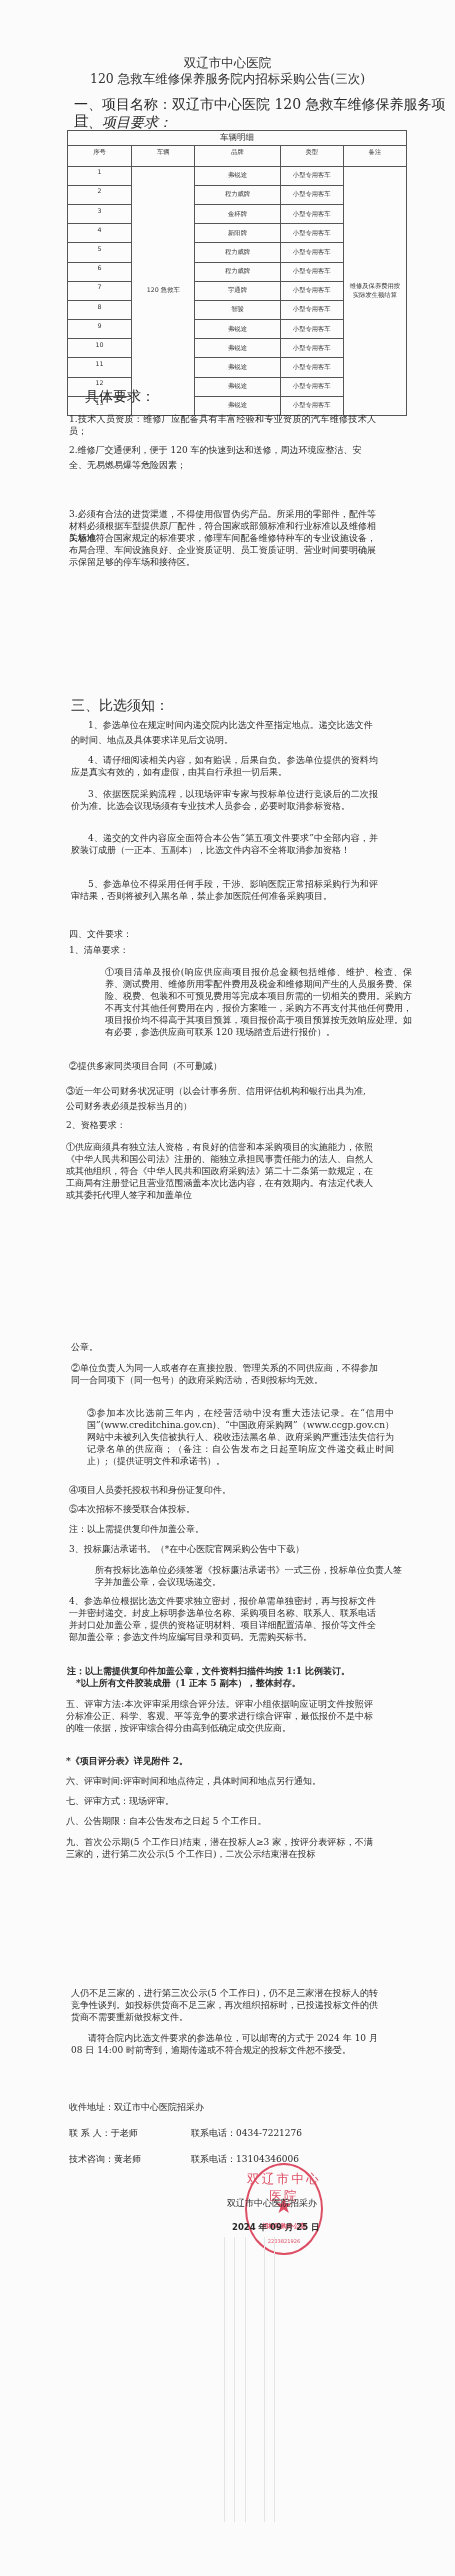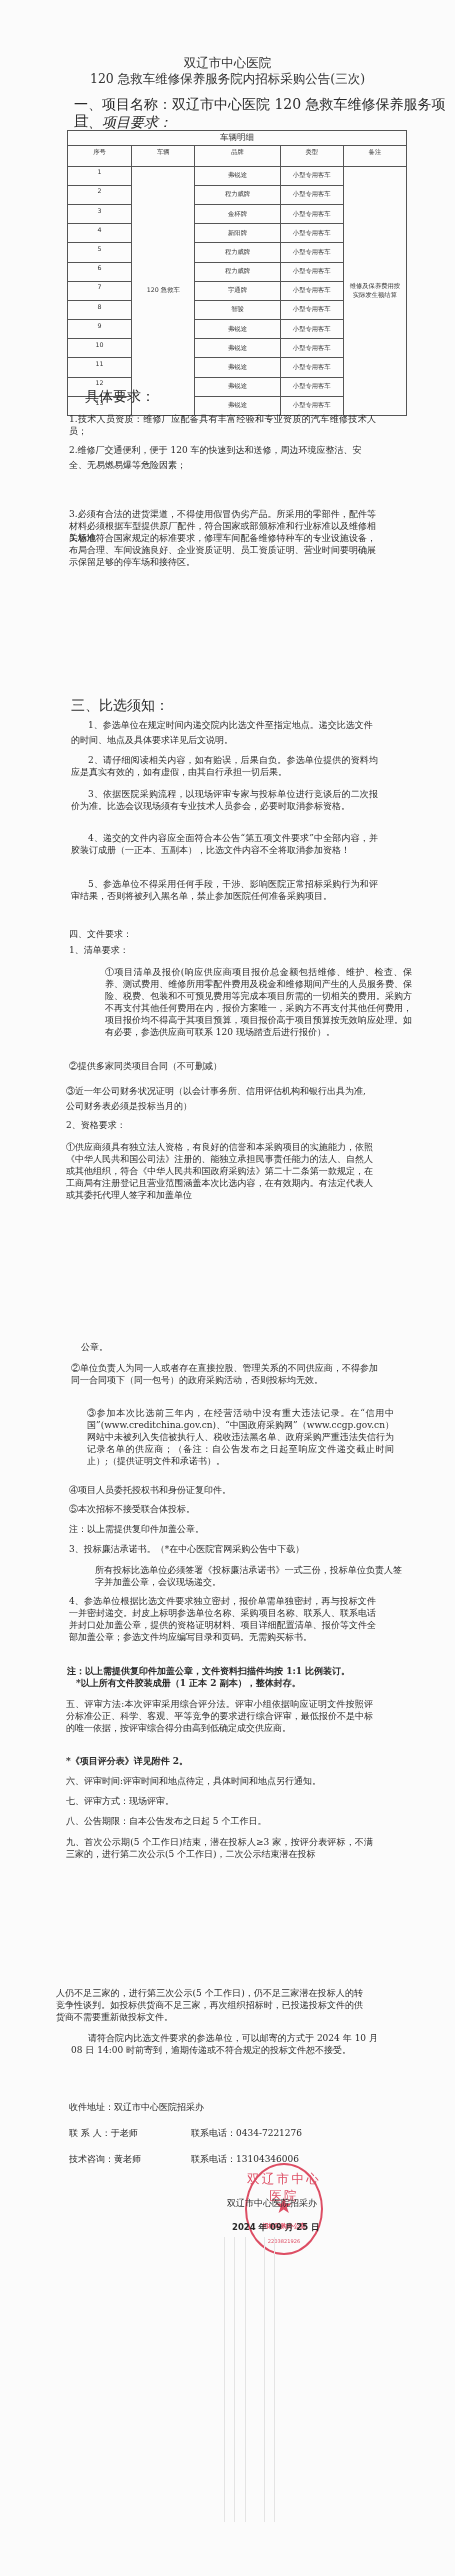--- a/index.html
+++ b/index.html
@@ -122,52 +122,52 @@
   </table>
 
 <div class="abs h" style="left:85px; top:388px;">具体要求：</div>
 <div class="abs p" style="left:69px; top:413px;">1.技术人员资质：维修厂应配备具有丰富经验和专业资质的汽车维修技术人员；</div>
 <div class="abs p2" style="left:69px; top:443px;">2.维修厂交通便利，便于 120 车的快速到达和送修，周边环境应整洁、安全、无易燃易爆等危险因素；</div>
 <div class="abs p" style="left:69px; top:508px;">3.必须有合法的进货渠道，不得使用假冒伪劣产品。所采用的零部件，配件等材料必须根据车型提供原厂配件，符合国家或部颁标准和行业标准以及维修相关标准</div>
 <div class="abs p" style="left:69px; top:532px;">5.场地符合国家规定的标准要求，修理车间配备维修特种车的专业设施设备，布局合理、车间设施良好、企业资质证明、员工资质证明、营业时间要明确展示保留足够的停车场和接待区。</div>
 
 <div class="abs h" style="left:71px; top:697px;">三、比选须知：</div>
 <div class="abs p2 ind" style="left:71px; top:718px;">1、参选单位在规定时间内递交院内比选文件至指定地点。递交比选文件的时间、地点及具体要求详见后文说明。</div>
-<div class="abs p ind" style="left:71px; top:754px;">2、请仔细阅读相关内容，如有贻误，后果自负。参选单位提供的资料均应是真实有效的，如有虚假，由其自行承担一切后果。</div>
+<div class="abs p ind" style="left:71px; top:754px;">4、请仔细阅读相关内容，如有贻误，后果自负。参选单位提供的资料均应是真实有效的，如有虚假，由其自行承担一切后果。</div>
 <div class="abs p ind" style="left:71px; top:788px;">3、依据医院采购流程，以现场评审专家与投标单位进行竞谈后的二次报价为准。比选会议现场须有专业技术人员参会，必要时取消参标资格。</div>
 <div class="abs p ind" style="left:71px; top:832px;">4、递交的文件内容应全面符合本公告“第五项文件要求”中全部内容，并胶装订成册（一正本、五副本），比选文件内容不全将取消参加资格！</div>
 <div class="abs p ind" style="left:71px; top:878px;">5、参选单位不得采用任何手段，干涉、影响医院正常招标采购行为和评审结果，否则将被列入黑名单，禁止参加医院任何准备采购项目。</div>
 
 <div class="abs p" style="left:69px; top:928px;">四、文件要求：</div>
 <div class="abs p" style="left:69px; top:944px;">1、清单要求：</div>
 <div class="abs p" style="left:69px; top:966px;margin-left:36px;">①项目清单及报价(响应供应商项目报价总金额包括维修、维护、检查、保养、测试费用、维修所用零配件费用及税金和维修期间产生的人员服务费、保险、税费、包装和不可预见费用等完成本项目所需的一切相关的费用。采购方不再支付其他任何费用在内，报价方案唯一，采购方不再支付其他任何费用，项目报价均不得高于其项目预算，项目报价高于项目预算按无效响应处理。如有必要，参选供应商可联系 120 现场踏查后进行报价）。</div>
 <div class="abs p" style="left:69px; top:1060px;">②提供多家同类项目合同（不可删减）</div>
 <div class="abs p2" style="left:66px; top:1084px;">③近一年公司财务状况证明（以会计事务所、信用评估机构和银行出具为准,公司财务表必须是投标当月的）</div>
 <div class="abs p" style="left:66px; top:1119px;">2、资格要求：</div>
 <div class="abs p" style="left:66px; top:1141px;">①供应商须具有独立法人资格，有良好的信誉和本采购项目的实施能力，依照《中华人民共和国公司法》注册的、能独立承担民事责任能力的法人、自然人或其他组织，符合《中华人民共和国政府采购法》第二十二条第一款规定，在工商局有注册登记且营业范围涵盖本次比选内容，在有效期内。有法定代表人或其委托代理人签字和加盖单位</div>
 
-<div class="abs p" style="left:71px; top:1341px;margin-left:10px;">公章。</div>
+<div class="abs p" style="left:71px; top:1341px;">公章。</div>
 <div class="abs p" style="left:71px; top:1362px;">②单位负责人为同一人或者存在直接控股、管理关系的不同供应商，不得参加同一合同项下（同一包号）的政府采购活动，否则投标均无效。</div>
 <div class="abs p" style="left:87px; top:1407px;">③参加本次比选前三年内，在经营活动中没有重大违法记录。在“信用中国”(www.creditchina.gov.cn)、“中国政府采购网”（www.ccgp.gov.cn）网站中未被列入失信被执行人、税收违法黑名单、政府采购严重违法失信行为记录名单的供应商；（备注：自公告发布之日起至响应文件递交截止时间止）;（提供证明文件和承诺书）。</div>
 <div class="abs p" style="left:69px; top:1484px;">④项目人员委托授权书和身份证复印件。</div>
 <div class="abs p" style="left:69px; top:1503px;">⑤本次招标不接受联合体投标。</div>
 <div class="abs p" style="left:69px; top:1523px;">注：以上需提供复印件加盖公章。</div>
 <div class="abs p" style="left:69px; top:1543px;">3、投标廉洁承诺书。（*在中心医院官网采购公告中下载）</div>
 <div class="abs p" style="left:69px; top:1564px;margin-left:26px;">所有投标比选单位必须签署《投标廉洁承诺书》一式三份，投标单位负责人签字并加盖公章，会议现场递交。</div>
 <div class="abs p" style="left:69px; top:1595px;">4、参选单位根据比选文件要求独立密封，报价单需单独密封，再与投标文件一并密封递交。封皮上标明参选单位名称、采购项目名称、联系人、联系电话并封口处加盖公章，提供的资格证明材料、项目详细配置清单、报价等文件全部加盖公章；参选文件均应编写目录和页码。无需购买标书。</div>
 <div class="abs p bold" style="left:67px; top:1665px;">注：以上需提供复印件加盖公章，文件资料扫描件均按 1:1 比例装订。</div>
-<div class="abs p bold" style="left:76px; top:1677px;">*以上所有文件胶装成册（1 正本 2 副本），整体封存。</div>
+<div class="abs p bold" style="left:76px; top:1677px;">*以上所有文件胶装成册（1 正本 5 副本），整体封存。</div>
 <div class="abs p" style="left:66px; top:1698px;">五、评审方法:本次评审采用综合评分法。评审小组依据响应证明文件按照评分标准公正、科学、客观、平等竞争的要求进行综合评审，最低报价不是中标的唯一依据，按评审综合得分由高到低确定成交供应商。</div>
 <div class="abs p bold" style="left:66px; top:1755px;">*《项目评分表》详见附件 2。</div>
 <div class="abs p" style="left:66px; top:1775px;">六、评审时间:评审时间和地点待定，具体时间和地点另行通知。</div>
 <div class="abs p" style="left:66px; top:1795px;">七、评审方式：现场评审。</div>
 <div class="abs p" style="left:66px; top:1815px;">八、公告期限：自本公告发布之日起 5 个工作日。</div>
 <div class="abs p" style="left:66px; top:1836px;">九、首次公示期(5 个工作日)结束，潜在投标人≥3 家，按评分表评标，不满三家的，进行第二次公示(5 个工作日)，二次公示结束潜在投标</div>
 
-<div class="abs p" style="left:56px; top:1987px;">人仍不足三家的，进行第三次公示(5 个工作日)，仍不足三家潜在投标人的转竞争性谈判。如投标供货商不足三家，再次组织招标时，已投递投标文件的供货商不需要重新做投标文件。</div>
+<div class="abs p" style="left:71px; top:1987px;">人仍不足三家的，进行第三次公示(5 个工作日)，仍不足三家潜在投标人的转竞争性谈判。如投标供货商不足三家，再次组织招标时，已投递投标文件的供货商不需要重新做投标文件。</div>
 <div class="abs p ind" style="left:71px; top:2032px;">请符合院内比选文件要求的参选单位，可以邮寄的方式于 2024 年 10 月 08 日 14:00 时前寄到，逾期传递或不符合规定的投标文件恕不接受。</div>
 
 <div class="abs p2" style="left:69px; top:2100px;">收件地址：双辽市中心医院招采办</div>
 <div class="abs p2" style="left:69px; top:2126px;">联 系 人：于老师</div>
 <div class="abs p2" style="left:191px; top:2126px; width:171px;">联系电话：0434-7221276</div>
 <div class="abs p2" style="left:69px; top:2152px;">技术咨询：黄老师</div>
 <div class="abs p2" style="left:191px; top:2152px; width:171px;">联系电话：13104346006</div>
 
 <div class="seal">
   <div class="seal-top">双辽市中心医院</div>

